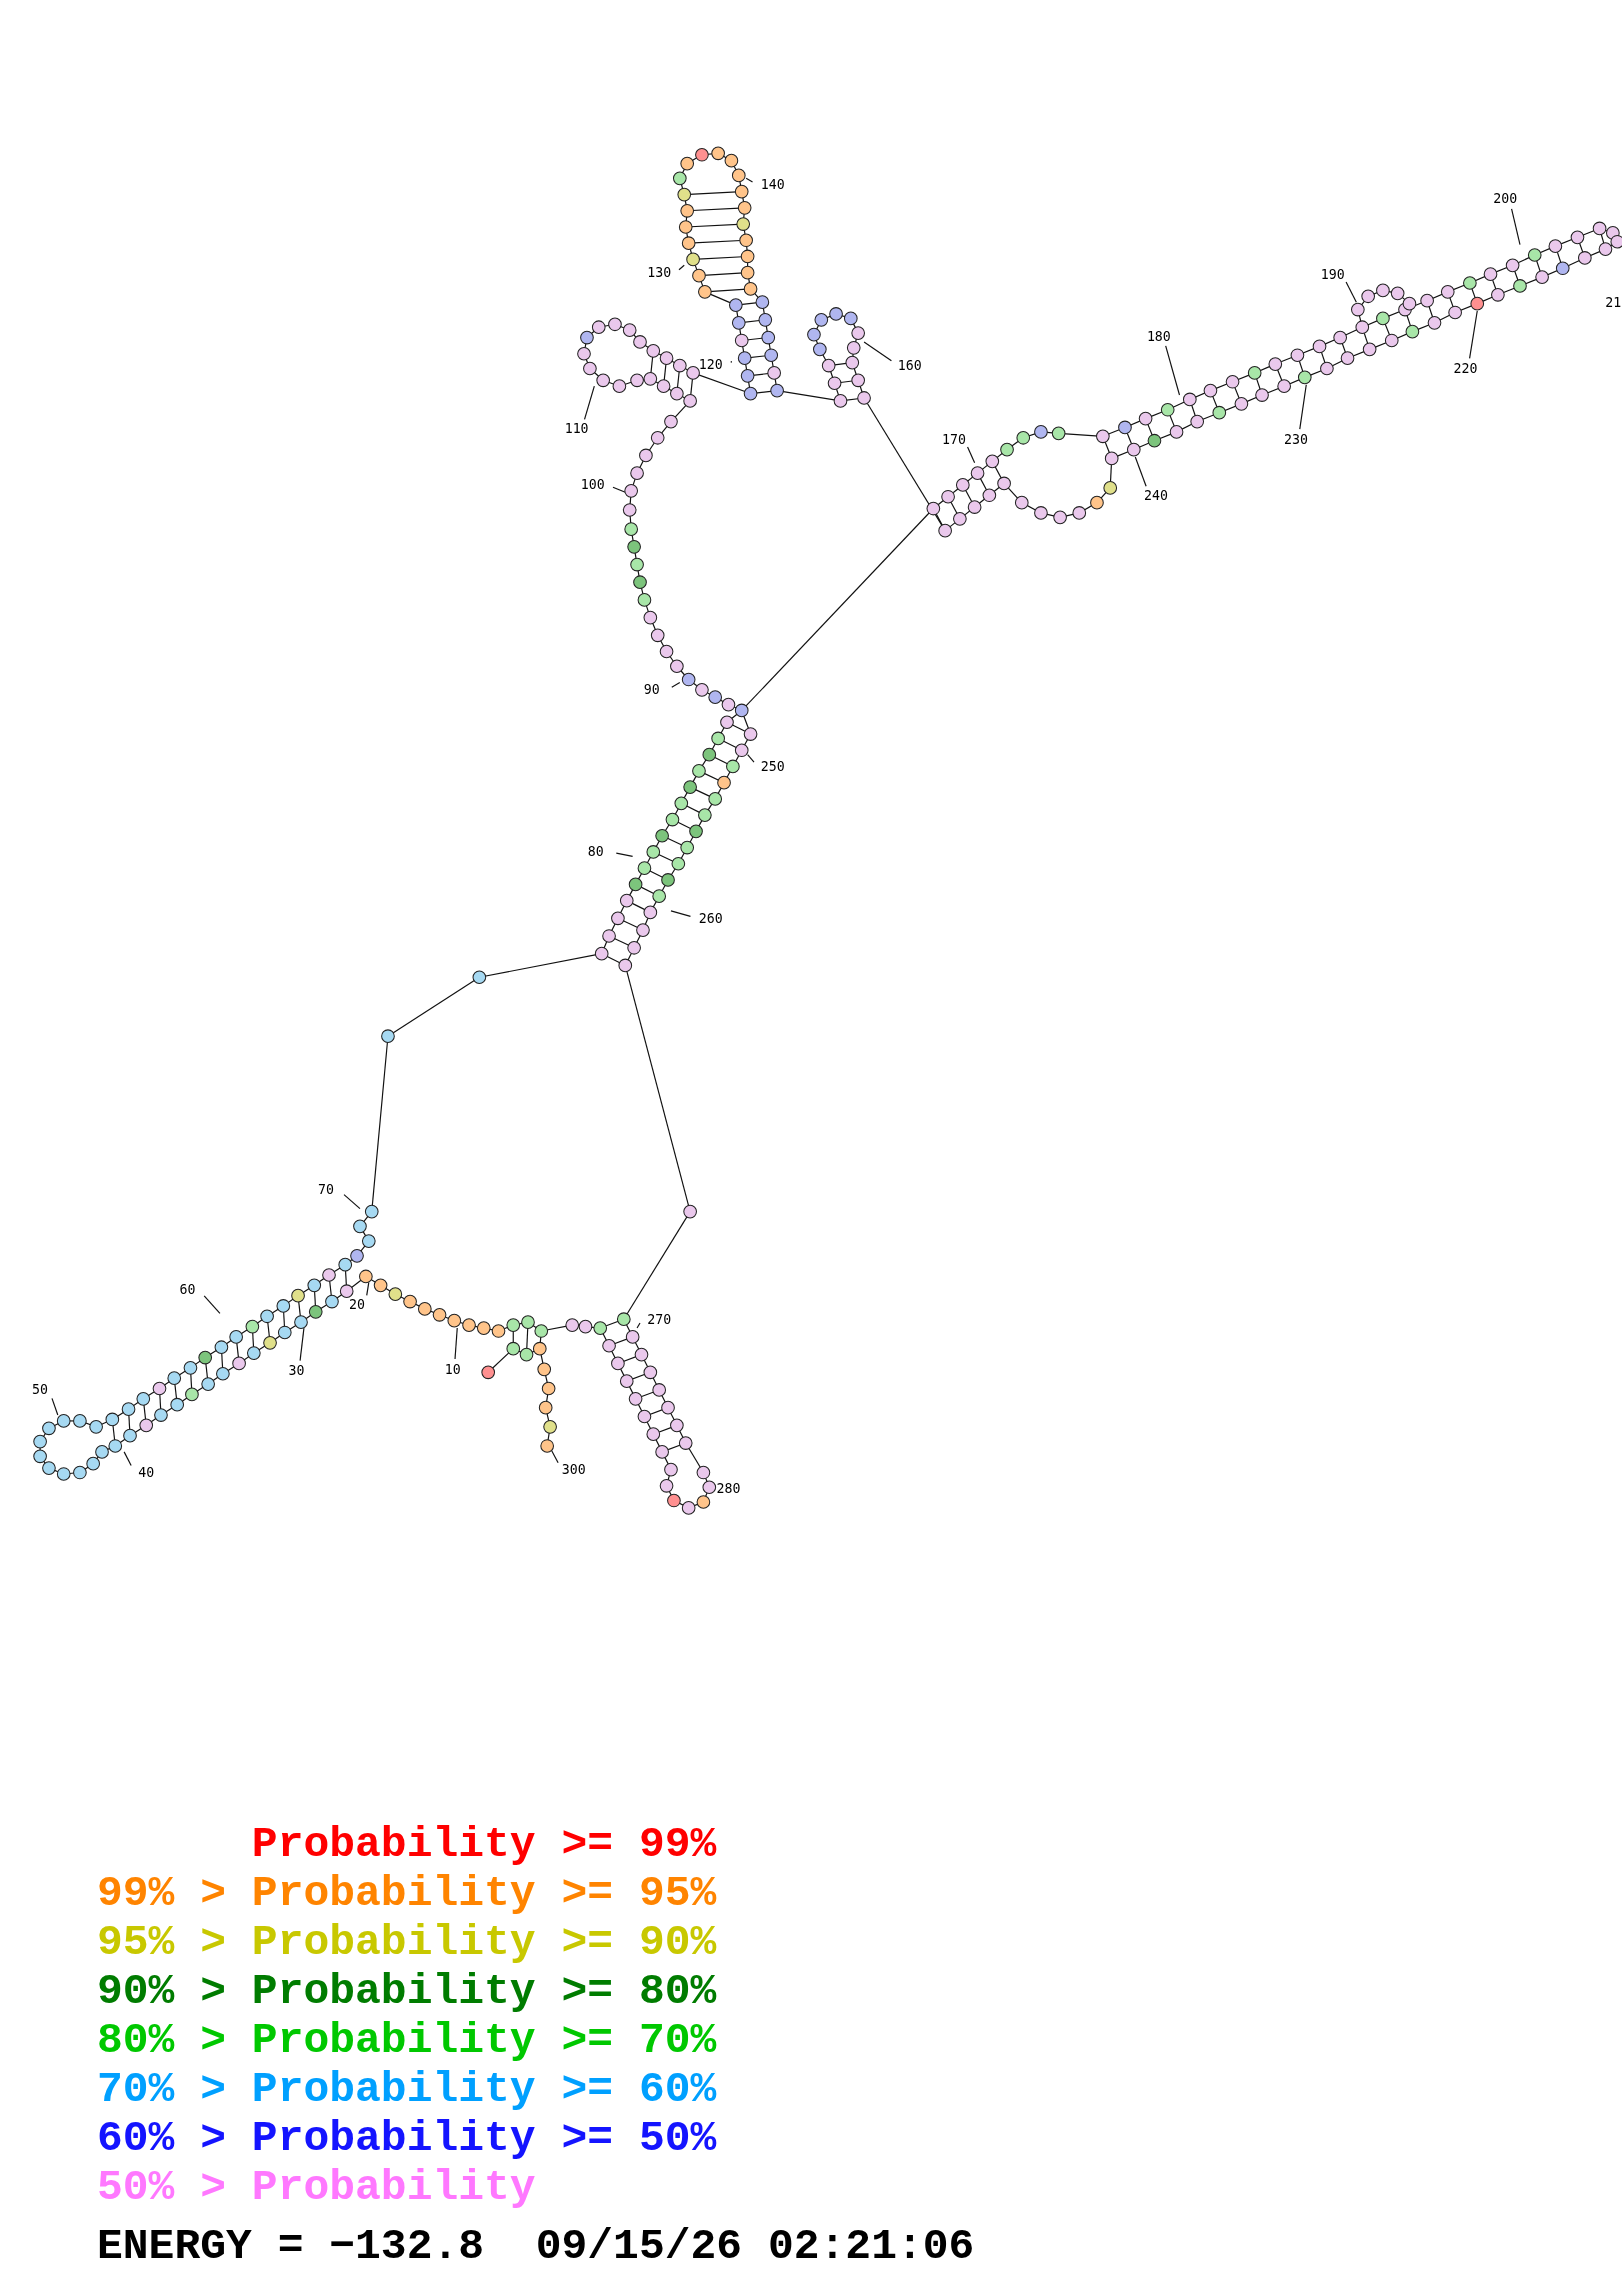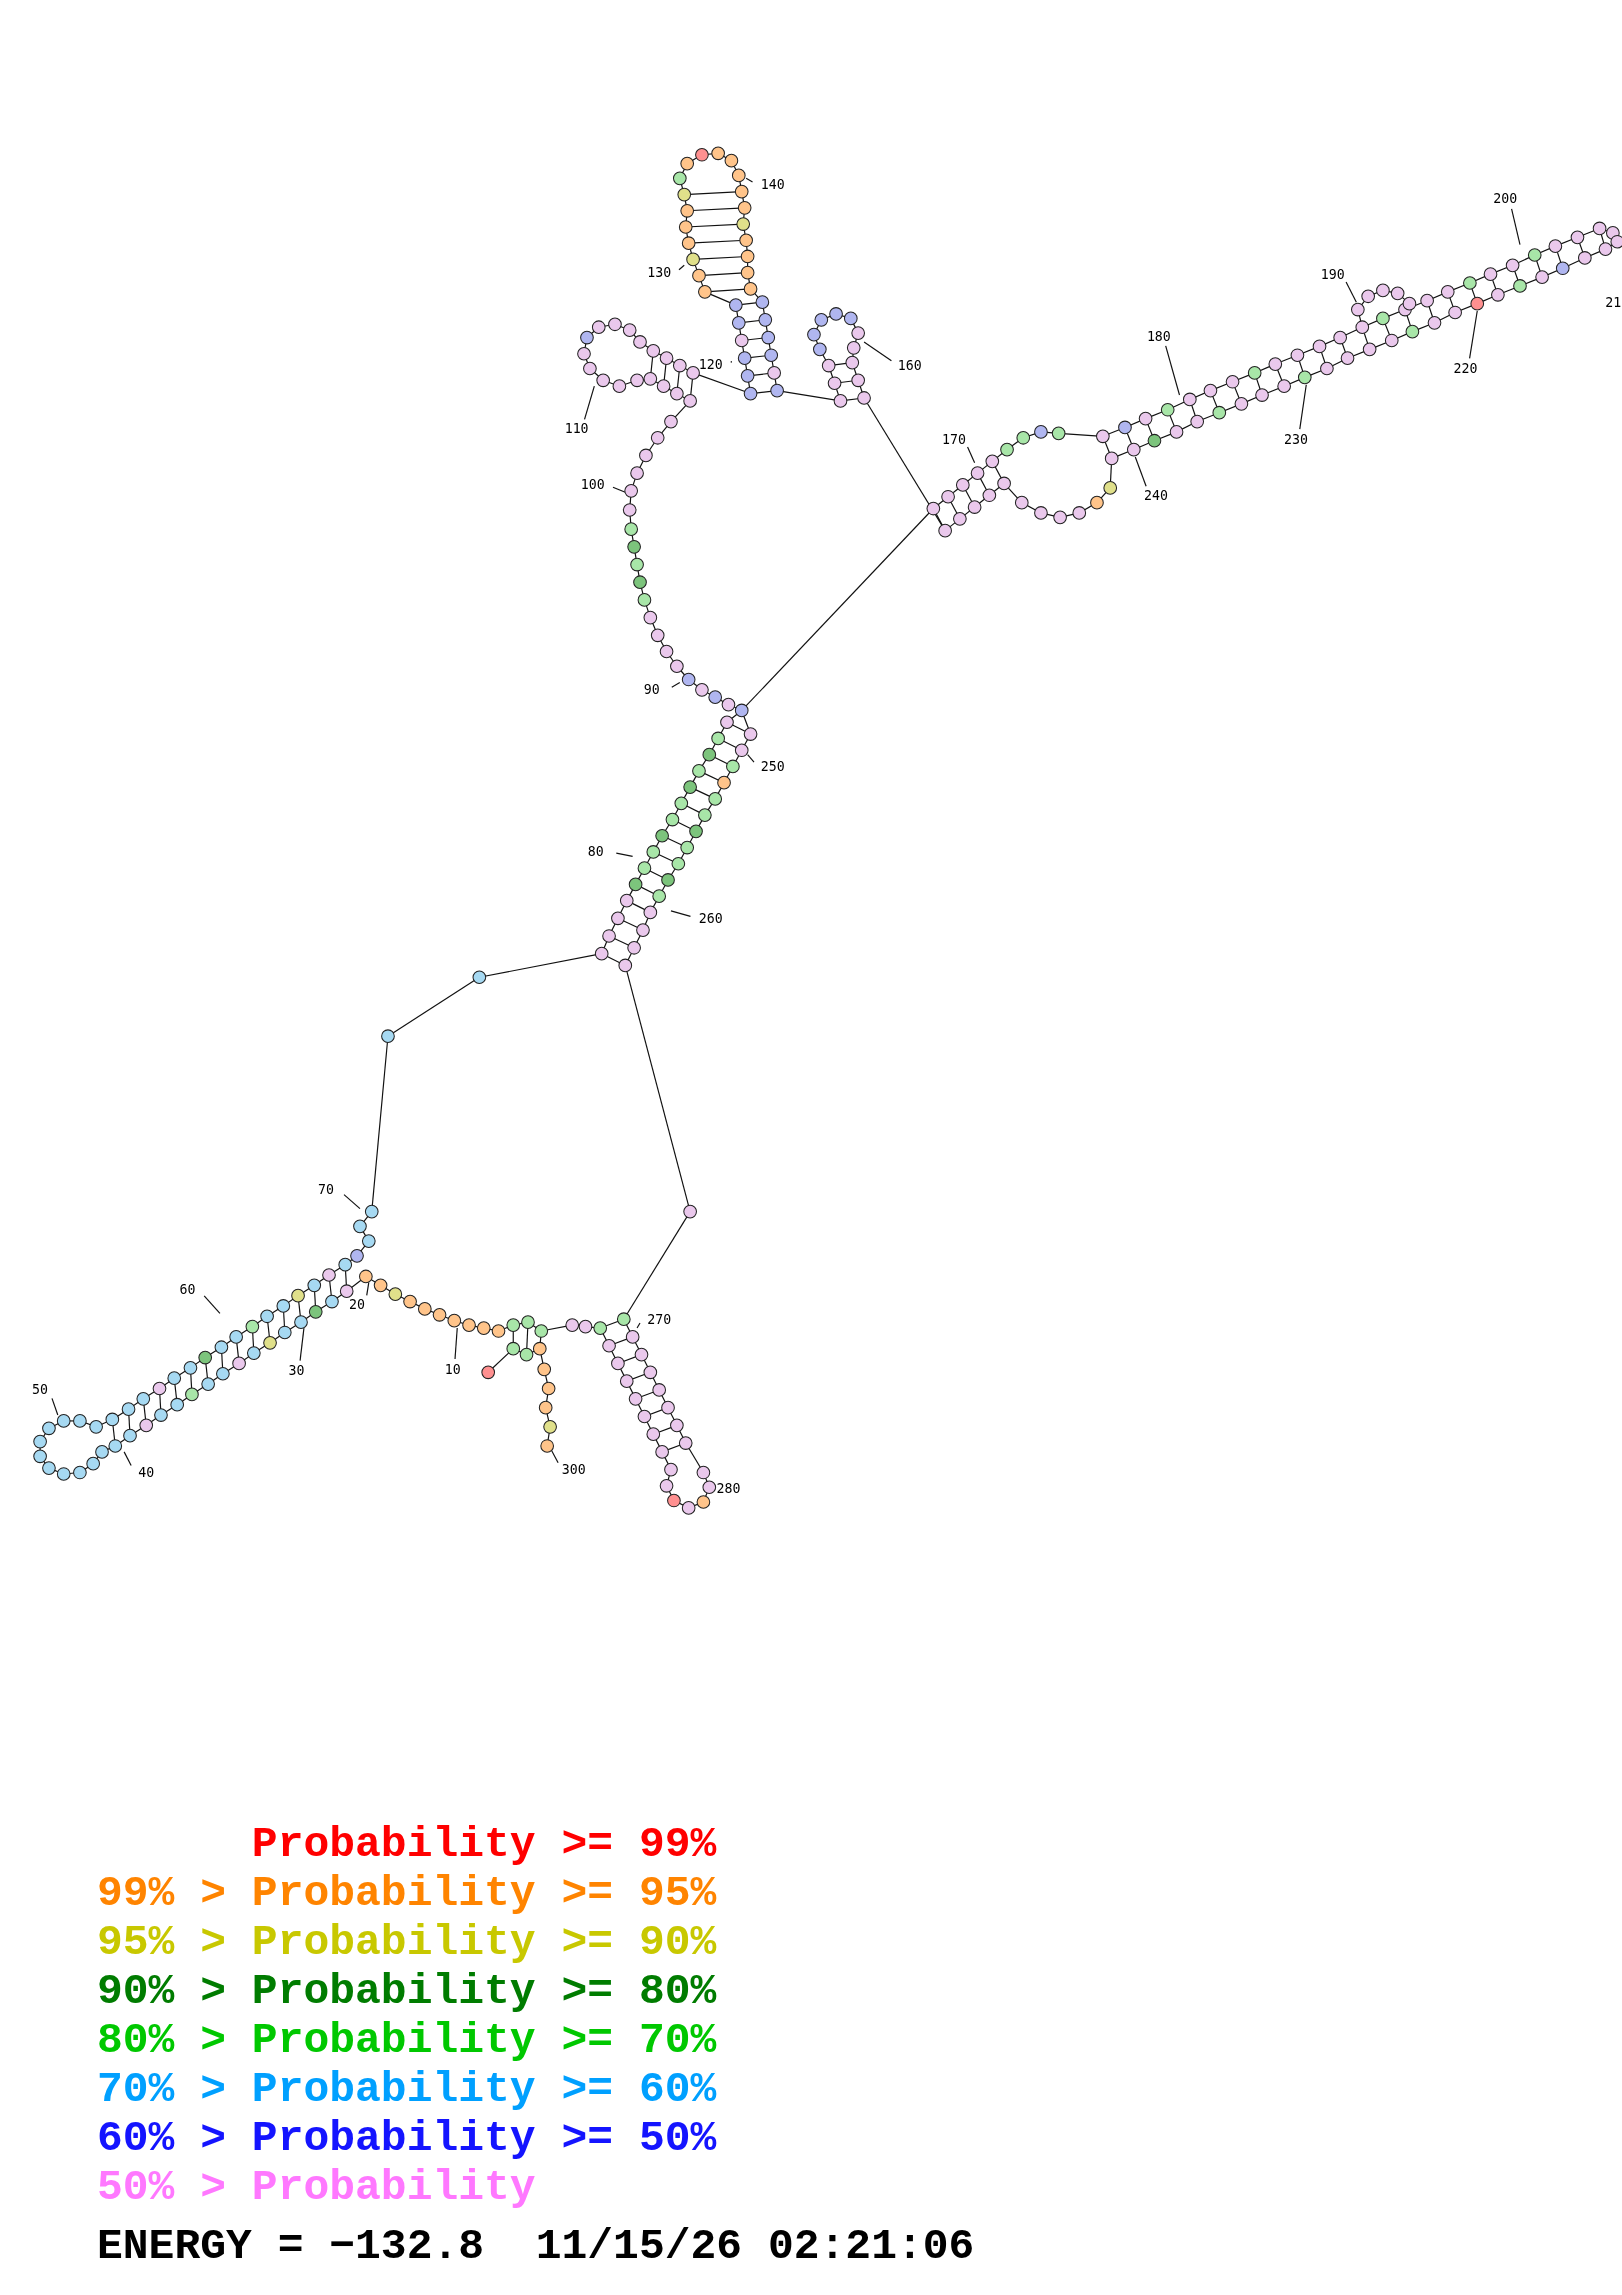--- a/index.html
+++ b/index.html
@@ -736,14 +736,14 @@
       <text x="1021" y="135" text-anchor="middle" dominant-baseline="central" font-size="9" font-family="&quot;DejaVu Sans Mono&quot;, monospace" fill="#000000">200</text>
       <text x="994" y="250" text-anchor="middle" dominant-baseline="central" font-size="9" font-family="&quot;DejaVu Sans Mono&quot;, monospace" fill="#000000">220</text>
       <text x="879" y="298" text-anchor="middle" dominant-baseline="central" font-size="9" font-family="&quot;DejaVu Sans Mono&quot;, monospace" fill="#000000">230</text>
       <text x="784" y="336" text-anchor="middle" dominant-baseline="central" font-size="9" font-family="&quot;DejaVu Sans Mono&quot;, monospace" fill="#000000">240</text>
       <text x="1097" y="205" text-anchor="middle" dominant-baseline="central" font-size="9" font-family="&quot;DejaVu Sans Mono&quot;, monospace" fill="#000000">210</text>
     </g>
   </svg>
 
 <div id="legend"><div style="color: rgb(255, 0, 0);">      Probability &gt;= 99%</div><div style="color: rgb(255, 132, 0);">99% &gt; Probability &gt;= 95%</div><div style="color: rgb(200, 200, 0);">95% &gt; Probability &gt;= 90%</div><div style="color: rgb(0, 124, 0);">90% &gt; Probability &gt;= 80%</div><div style="color: rgb(0, 200, 0);">80% &gt; Probability &gt;= 70%</div><div style="color: rgb(0, 160, 255);">70% &gt; Probability &gt;= 60%</div><div style="color: rgb(20, 20, 255);">60% &gt; Probability &gt;= 50%</div><div style="color: rgb(255, 120, 255);">50% &gt; Probability</div></div>
 
-<div id="energy">ENERGY = −132.8  11/15/26 02:21:06</div>
+<div id="energy">ENERGY = −132.8  09/15/26 02:21:06</div>
 
 
 </body></html>

